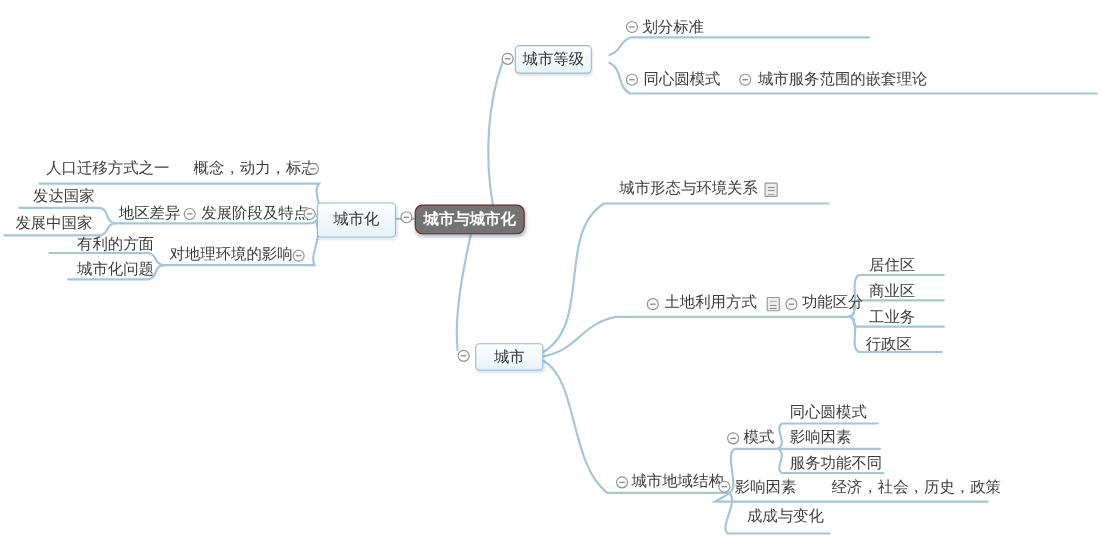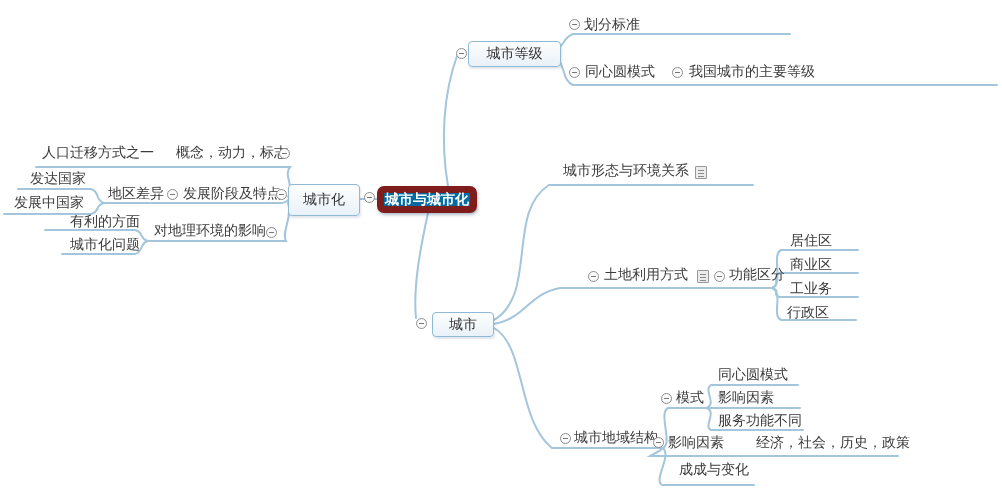--- a/index.html
+++ b/index.html
@@ -5,21 +5,21 @@
   html,body{margin:0;padding:0;}
   body{font-family:"Liberation Sans",sans-serif;background:#fff;}
   .stage{position:relative;width:1002px;height:500px;background:#ffffff;overflow:hidden;}
   svg.links{position:absolute;left:0;top:0;pointer-events:none;}
   svg.links path{fill:none;stroke:#a3c6dc;stroke-width:2;stroke-linecap:round;}
   .lbl{position:absolute;font-size:14px;color:#3b3b3b;white-space:nowrap;line-height:16px;}
   .topic{position:absolute;box-sizing:border-box;border:1px solid #8fb9d6;
          background:linear-gradient(#fdfeff,#e9f2f8);border-radius:4px;
          display:flex;align-items:center;justify-content:center;
          font-size:14px;color:#333;box-shadow:1px 2px 2px rgba(60,90,120,.15);}
-  .topic.central{background:#0369a1;border:7px solid #7f1d1d;color:#ffffff;
+  .topic.central{background:#737373;border:1px solid #7f1d1d;color:#ffffff;
          font-weight:bold;border-radius:7px;box-shadow:1px 2px 3px rgba(40,70,100,.35);}
   .minus{position:absolute;width:11px;height:11px;box-sizing:border-box;
          border:1px solid #8e8e8e;border-radius:50%;background:#fbfbfb;}
   .minus::after{content:"";position:absolute;left:2px;right:2px;top:4px;border-top:1px solid #777;}
   .note{position:absolute;width:12px;height:13px;box-sizing:border-box;
         border:1px solid #979797;background:#ececec;border-radius:1px;}
   .note::after{content:"";position:absolute;left:2px;right:2px;top:3px;height:7px;
         background:repeating-linear-gradient(to bottom,#8a8a8a 0 1px,transparent 1px 3px);}
 </style>
 </head>
@@ -57,34 +57,34 @@
     <path d="M663,448 C659,452 655,453 650,456 L898,456"></path>
     <path d="M663,448 C672,456 653,480 662,485 L754,485"></path>
 
     <path d="M707,408 C717,403 703,390 711,385 L798,385"></path>
     <path d="M707,408 L800,408"></path>
     <path d="M707,408 C717,413 703,426 711,430 L803,430"></path>
   </svg>
 
   <div class="topic central" style="left:377px;top:186px;width:100px;height:27px">城市与城市化</div>
   <div class="topic" style="left:288px;top:184px;width:72px;height:32px">城市化</div>
-  <div class="topic" style="left:468px;top:41px;width:93px;height:26px">城市等级</div>
+  <div class="topic" style="left:468px;top:41px;width:70px;height:26px">城市等级</div>
   <div class="topic" style="left:432px;top:312px;width:62px;height:25px">城市</div>
 
   <div class="minus" style="left:364px;top:192px"></div>
   <div class="minus" style="left:456px;top:48px"></div>
   <div class="minus" style="left:416px;top:318px"></div>
 
   <div class="minus" style="left:569px;top:19px"></div>
   <span class="lbl" style="left:584px;top:16px">划分标准</span>
 
   <div class="minus" style="left:569px;top:67px"></div>
   <span class="lbl" style="left:585px;top:63px">同心圆模式</span>
   <div class="minus" style="left:672px;top:67px"></div>
-  <span class="lbl" style="left:689px;top:63px">我国城市的主要等级</span>
+  <span class="lbl" style="left:689px;top:63px">城市服务范围的嵌套理论</span>
 
   <span class="lbl" style="left:42px;top:144px">人口迁移方式之一</span>
   <span class="lbl" style="left:176px;top:144px">概念，动力，标志</span>
   <div class="minus" style="left:279px;top:148px"></div>
 
   <span class="lbl" style="left:30px;top:170px">发达国家</span>
   <span class="lbl" style="left:14px;top:194px">发展中国家</span>
 
   <span class="lbl" style="left:108px;top:185px">地区差异</span>
   <div class="minus" style="left:167px;top:189px"></div>

